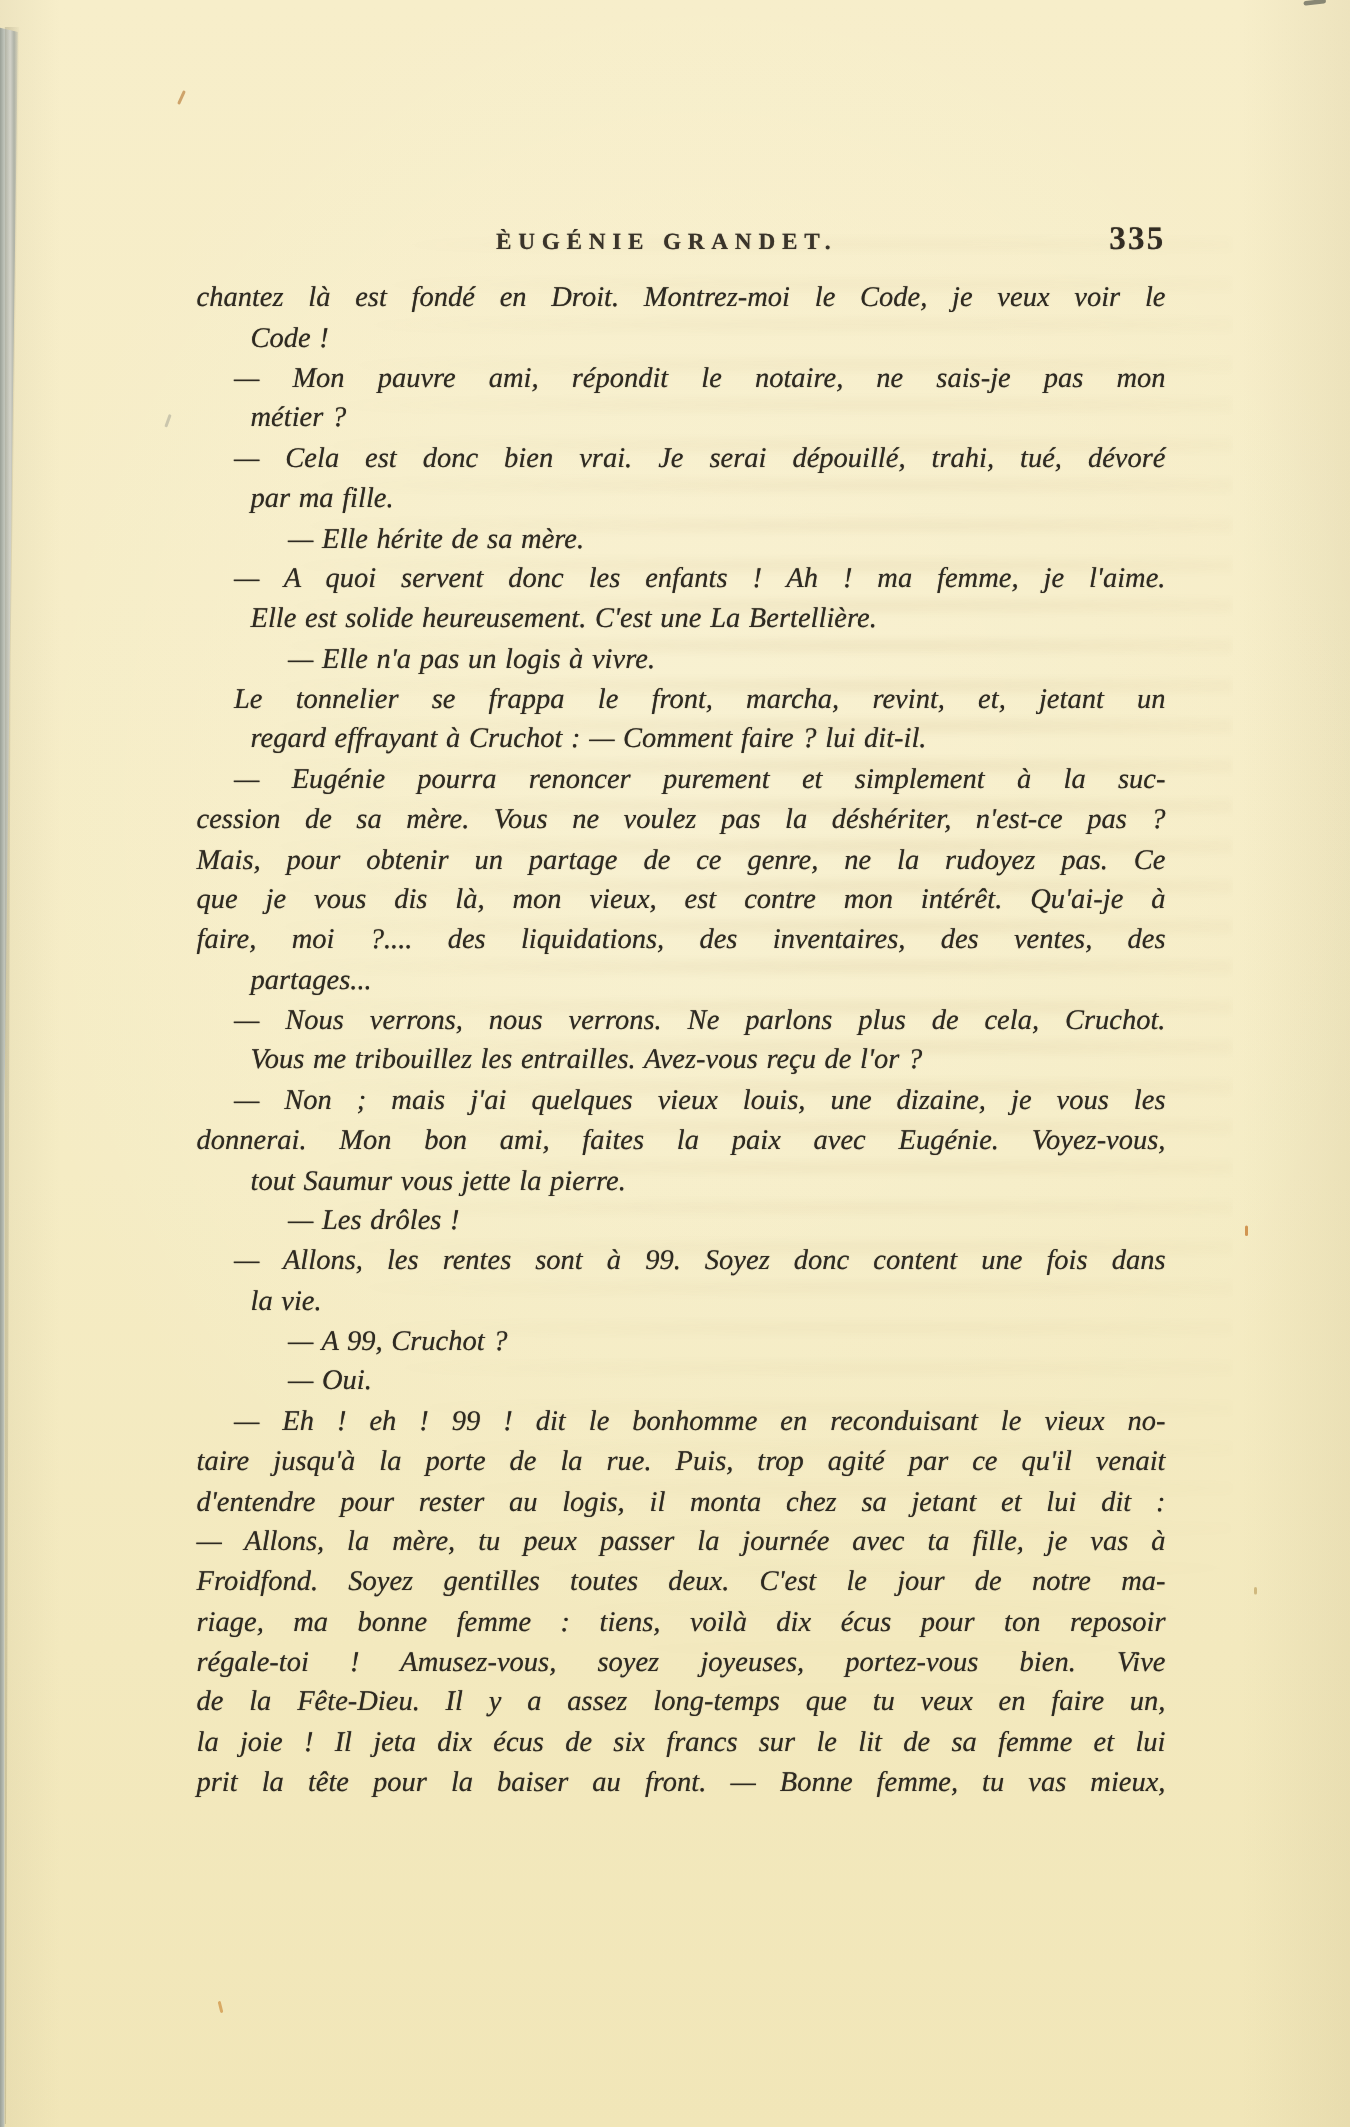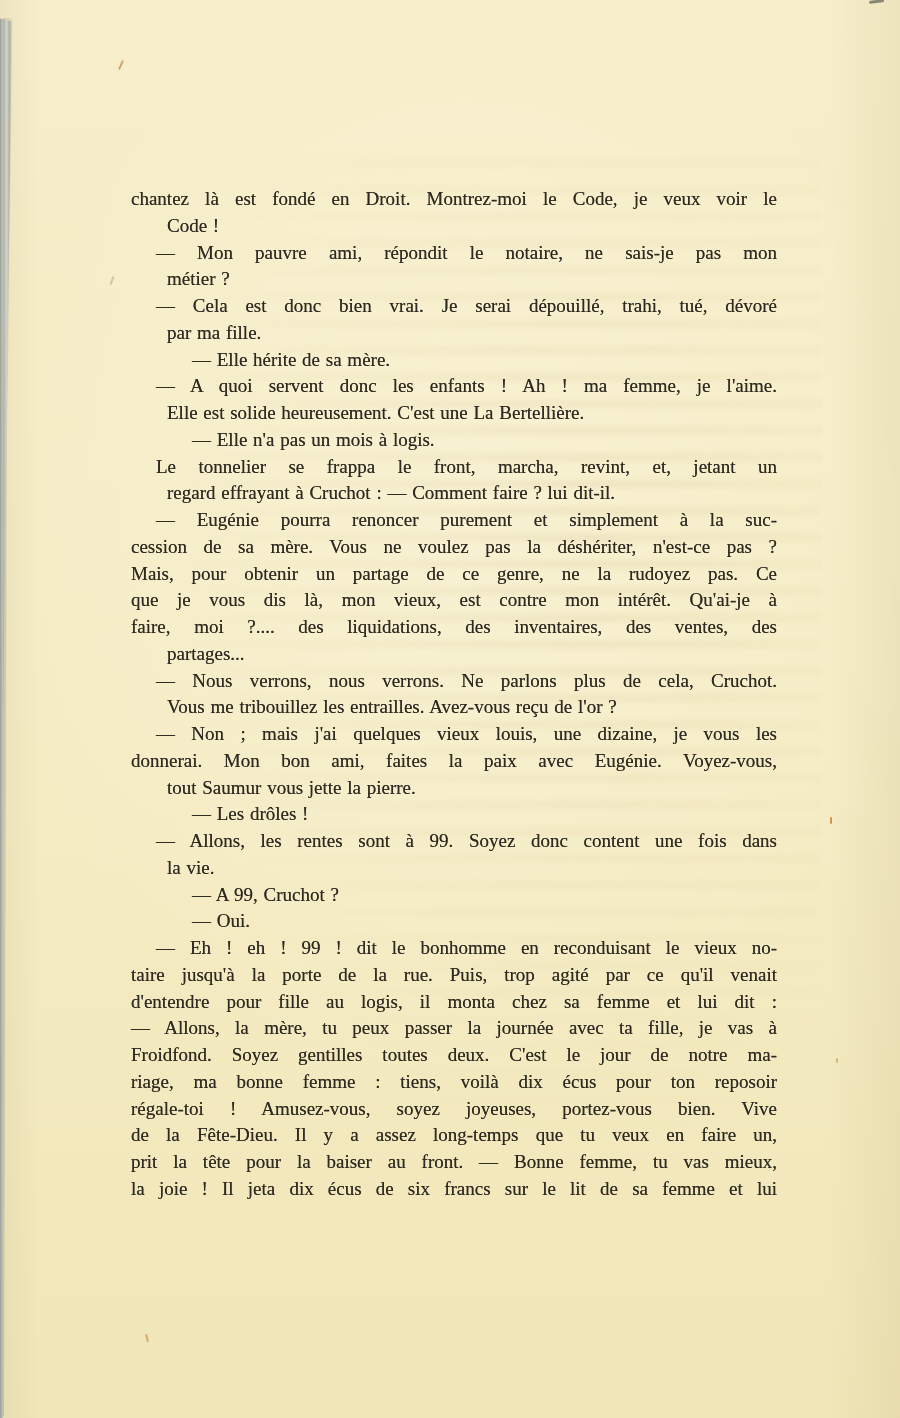--- a/index.html
+++ b/index.html
@@ -50,21 +50,21 @@
     font-size: 15.5px; font-weight: bold; letter-spacing: 4.5px;
     color: #3a342a; text-shadow: 0 0 0.6px rgba(58,52,42,0.65);
     white-space: nowrap;
   }
   .page-number {
     position: absolute; right: 0; top: -3px;
     font-size: 22px; font-weight: bold; letter-spacing: 1.5px;
     color: #332d23; text-shadow: 0 0 0.6px rgba(51,45,35,0.6);
   }
 
-  .text-block { position: absolute; left: 131px; top: 186px; width: 646px; }
+  .text-block { position: absolute; left: 131px; top: 186px; width: 646px; font-style: italic; }
   .line {
     height: 26.75px; line-height: 26.75px;
     font-size: 19px; color: #2e2a21;
     text-align: justify; text-align-last: justify;
     text-shadow: 0 0 0.6px rgba(46,42,33,0.72);
     word-spacing: 1px;
     white-space: normal;
   }
   .line.last { text-align-last: left; margin-left: 36px; }
   .line.indent { text-indent: 25px; }
@@ -79,60 +79,64 @@
   .a6 { left: 836px; top: 1058px; width: 2px; height: 5px; background: #b99a55; opacity: .6; border-radius: 1px; }
 </style>
 </head>
 <body>
 
 <div class="page">
   <div class="left-edge"></div>
   <div class="edge-shade"></div>
   <div class="ghost"></div>
 
+  <div class="header">
+    <span class="running-title">ÈUGÉNIE GRANDET.</span>
+    <span class="page-number">335</span>
+  </div>
 
   <div class="text-block" id="text-block">
       <div class="line">chantez là est fondé en Droit. Montrez-moi le Code, je veux voir le</div>
       <div class="line last">Code !</div>
       <div class="line indent">— Mon pauvre ami, répondit le notaire, ne sais-je pas mon</div>
       <div class="line last">métier ?</div>
       <div class="line indent">— Cela est donc bien vrai. Je serai dépouillé, trahi, tué, dévoré</div>
       <div class="line last">par ma fille.</div>
       <div class="line last indent">— Elle hérite de sa mère.</div>
       <div class="line indent">— A quoi servent donc les enfants ! Ah ! ma femme, je l'aime.</div>
       <div class="line last">Elle est solide heureusement. C'est une La Bertellière.</div>
-      <div class="line last indent">— Elle n'a pas un mois à logis.</div>
+      <div class="line last indent">— Elle n'a pas un logis à vivre.</div>
       <div class="line indent">Le tonnelier se frappa le front, marcha, revint, et, jetant un</div>
       <div class="line last">regard effrayant à Cruchot : — Comment faire ? lui dit-il.</div>
       <div class="line indent">— Eugénie pourra renoncer purement et simplement à la suc-</div>
       <div class="line">cession de sa mère. Vous ne voulez pas la déshériter, n'est-ce pas ?</div>
       <div class="line">Mais, pour obtenir un partage de ce genre, ne la rudoyez pas. Ce</div>
       <div class="line">que je vous dis là, mon vieux, est contre mon intérêt. Qu'ai-je à</div>
       <div class="line">faire, moi ?.... des liquidations, des inventaires, des ventes, des</div>
       <div class="line last">partages...</div>
       <div class="line indent">— Nous verrons, nous verrons. Ne parlons plus de cela, Cruchot.</div>
       <div class="line last">Vous me tribouillez les entrailles. Avez-vous reçu de l'or ?</div>
       <div class="line indent">— Non ; mais j'ai quelques vieux louis, une dizaine, je vous les</div>
       <div class="line">donnerai. Mon bon ami, faites la paix avec Eugénie. Voyez-vous,</div>
       <div class="line last">tout Saumur vous jette la pierre.</div>
       <div class="line last indent">— Les drôles !</div>
       <div class="line indent">— Allons, les rentes sont à 99. Soyez donc content une fois dans</div>
       <div class="line last">la vie.</div>
       <div class="line last indent">— A 99, Cruchot ?</div>
       <div class="line last indent">— Oui.</div>
       <div class="line indent">— Eh ! eh ! 99 ! dit le bonhomme en reconduisant le vieux no-</div>
       <div class="line">taire jusqu'à la porte de la rue. Puis, trop agité par ce qu'il venait</div>
-      <div class="line">d'entendre pour fille au logis, il monta chez sa femme et lui dit :</div>
+      <div class="line">d'entendre pour rester au logis, il monta chez sa jetant et lui dit :</div>
       <div class="line">— Allons, la mère, tu peux passer la journée avec ta fille, je vas à</div>
       <div class="line">Froidfond. Soyez gentilles toutes deux. C'est le jour de notre ma-</div>
       <div class="line">riage, ma bonne femme : tiens, voilà dix écus pour ton reposoir</div>
       <div class="line">régale-toi ! Amusez-vous, soyez joyeuses, portez-vous bien. Vive</div>
       <div class="line">de la Fête-Dieu. Il y a assez long-temps que tu veux en faire un,</div>
+      <div class="line">la joie ! Il jeta dix écus de six francs sur le lit de sa femme et lui</div>
       <div class="line">prit la tête pour la baiser au front. — Bonne femme, tu vas mieux,</div>
-      <div class="line">la joie ! Il jeta dix écus de six francs sur le lit de sa femme et lui</div>
     </div>
 
   <div class="artifact a1"></div>
   <div class="artifact a2"></div>
   <div class="artifact a3"></div>
   <div class="artifact a4"></div>
   <div class="artifact a5"></div>
   <div class="artifact a6"></div>
 </div>
 

